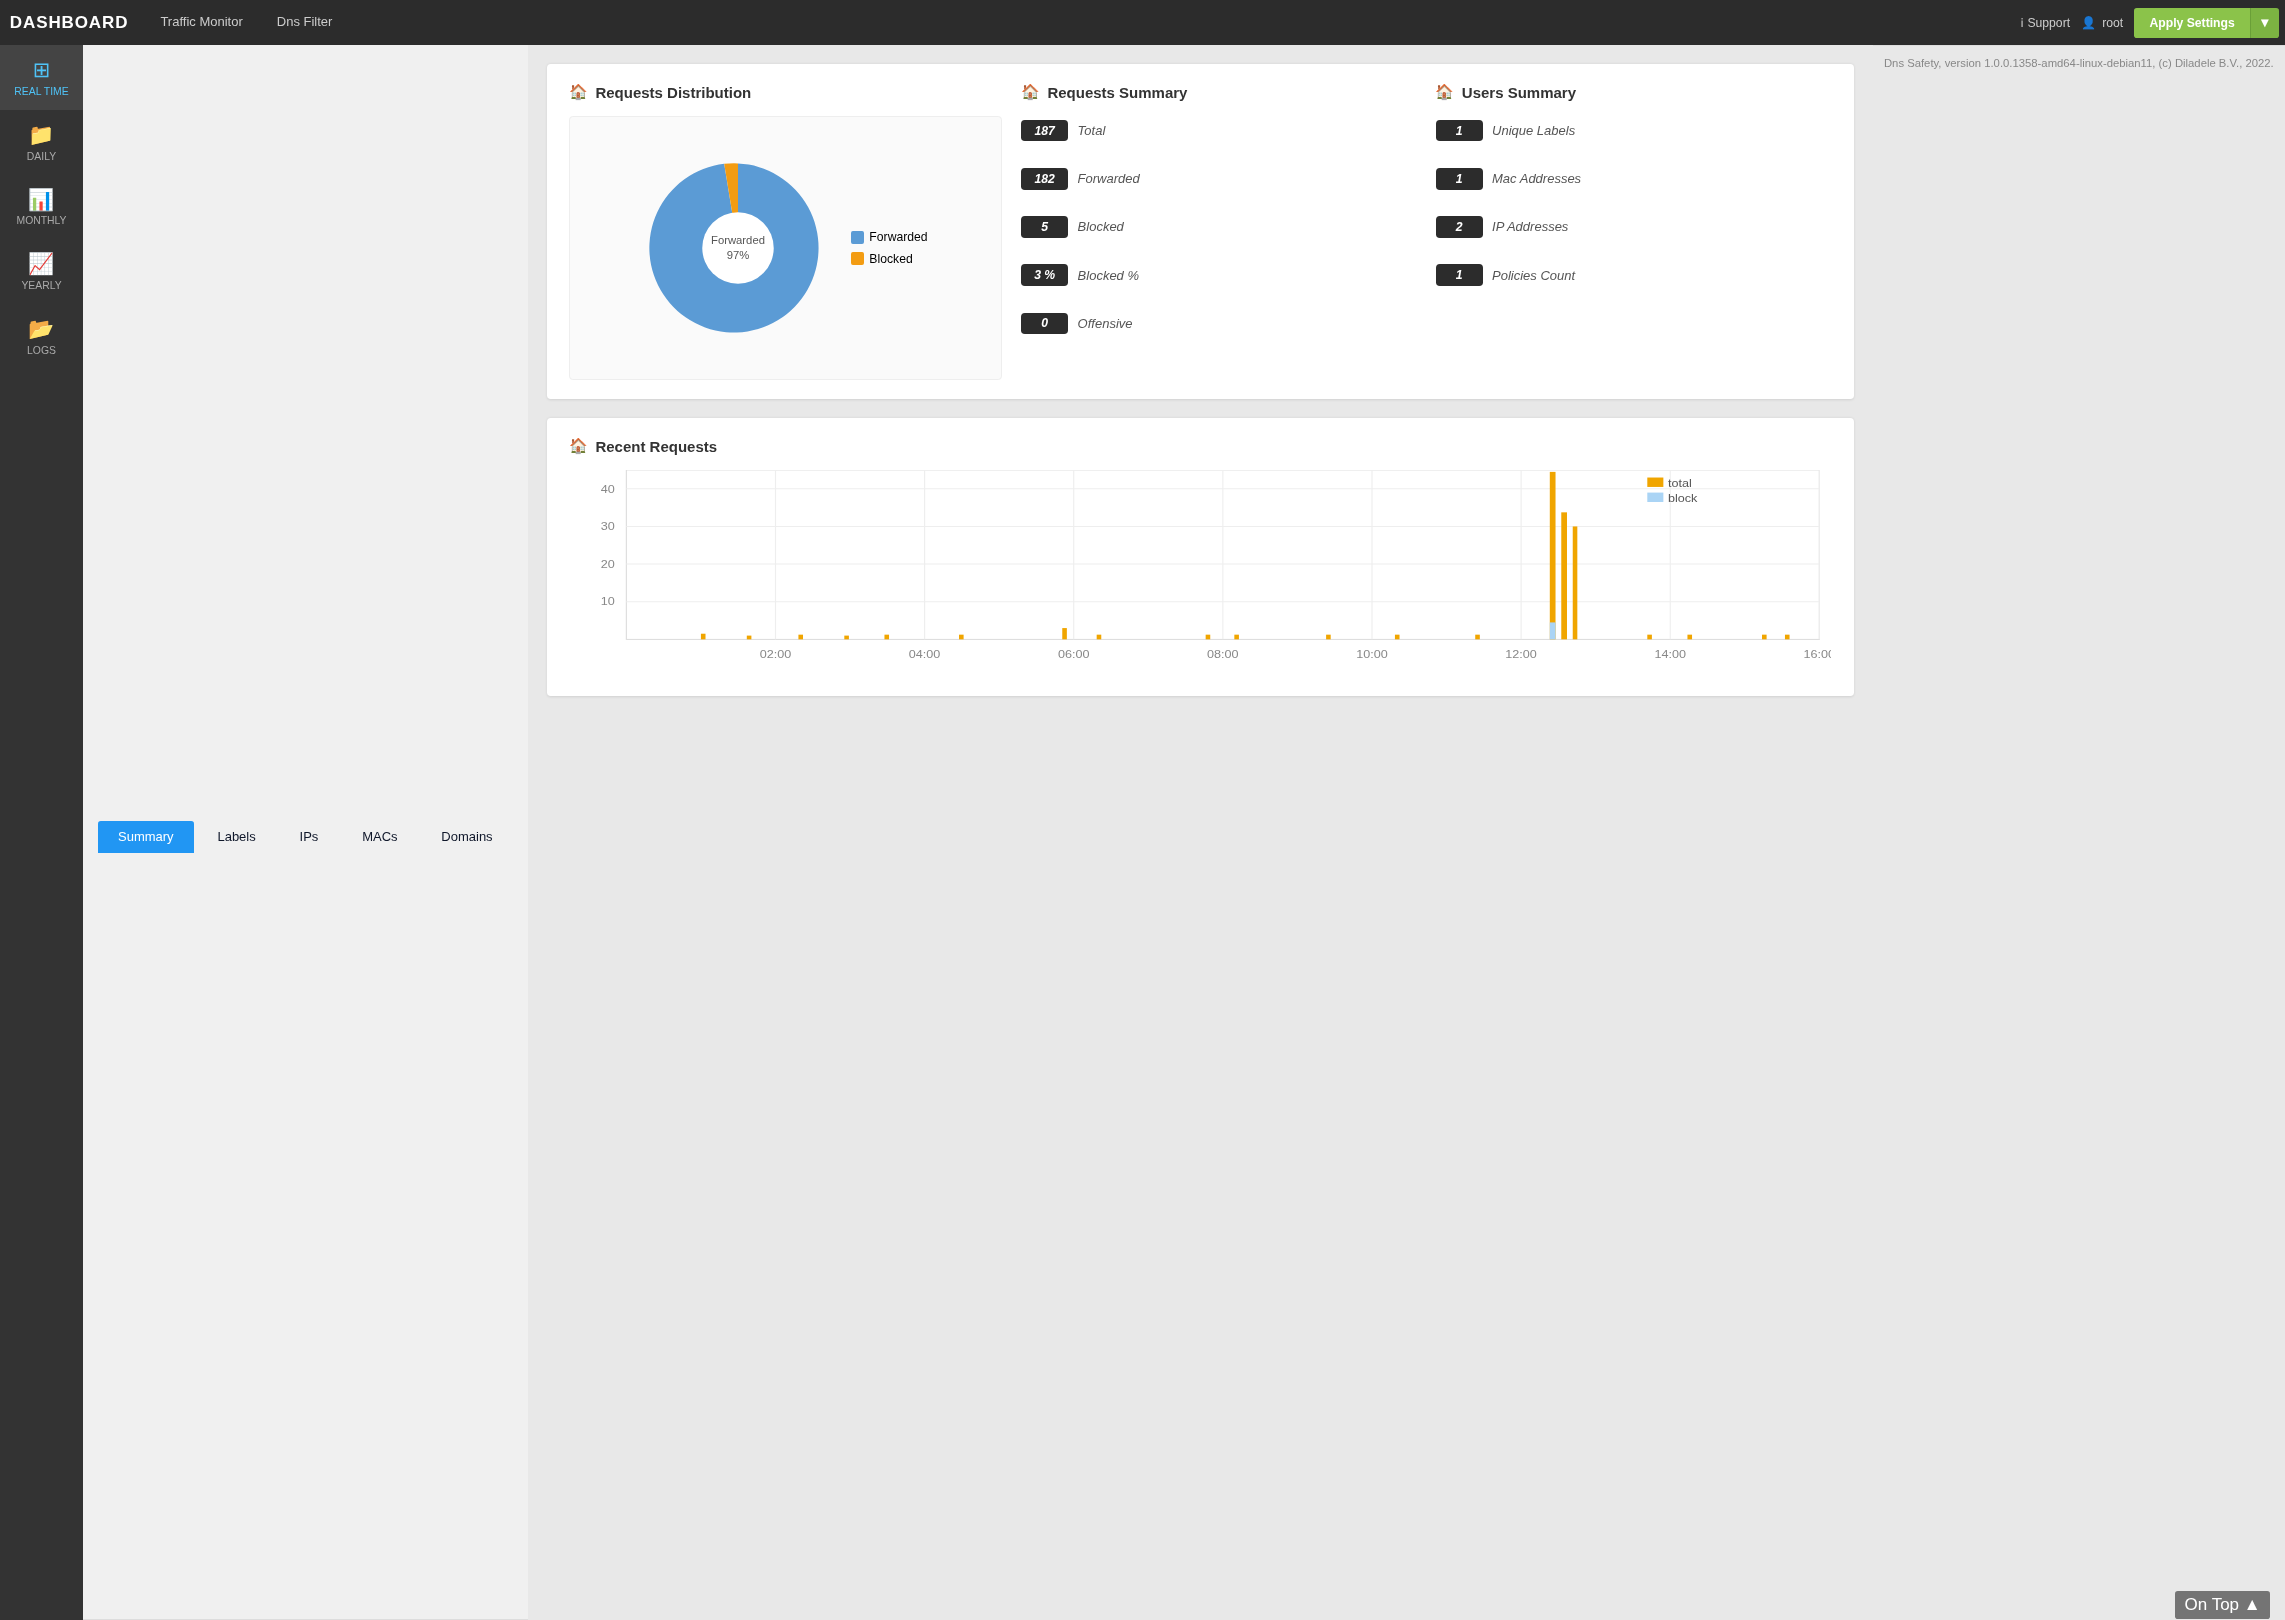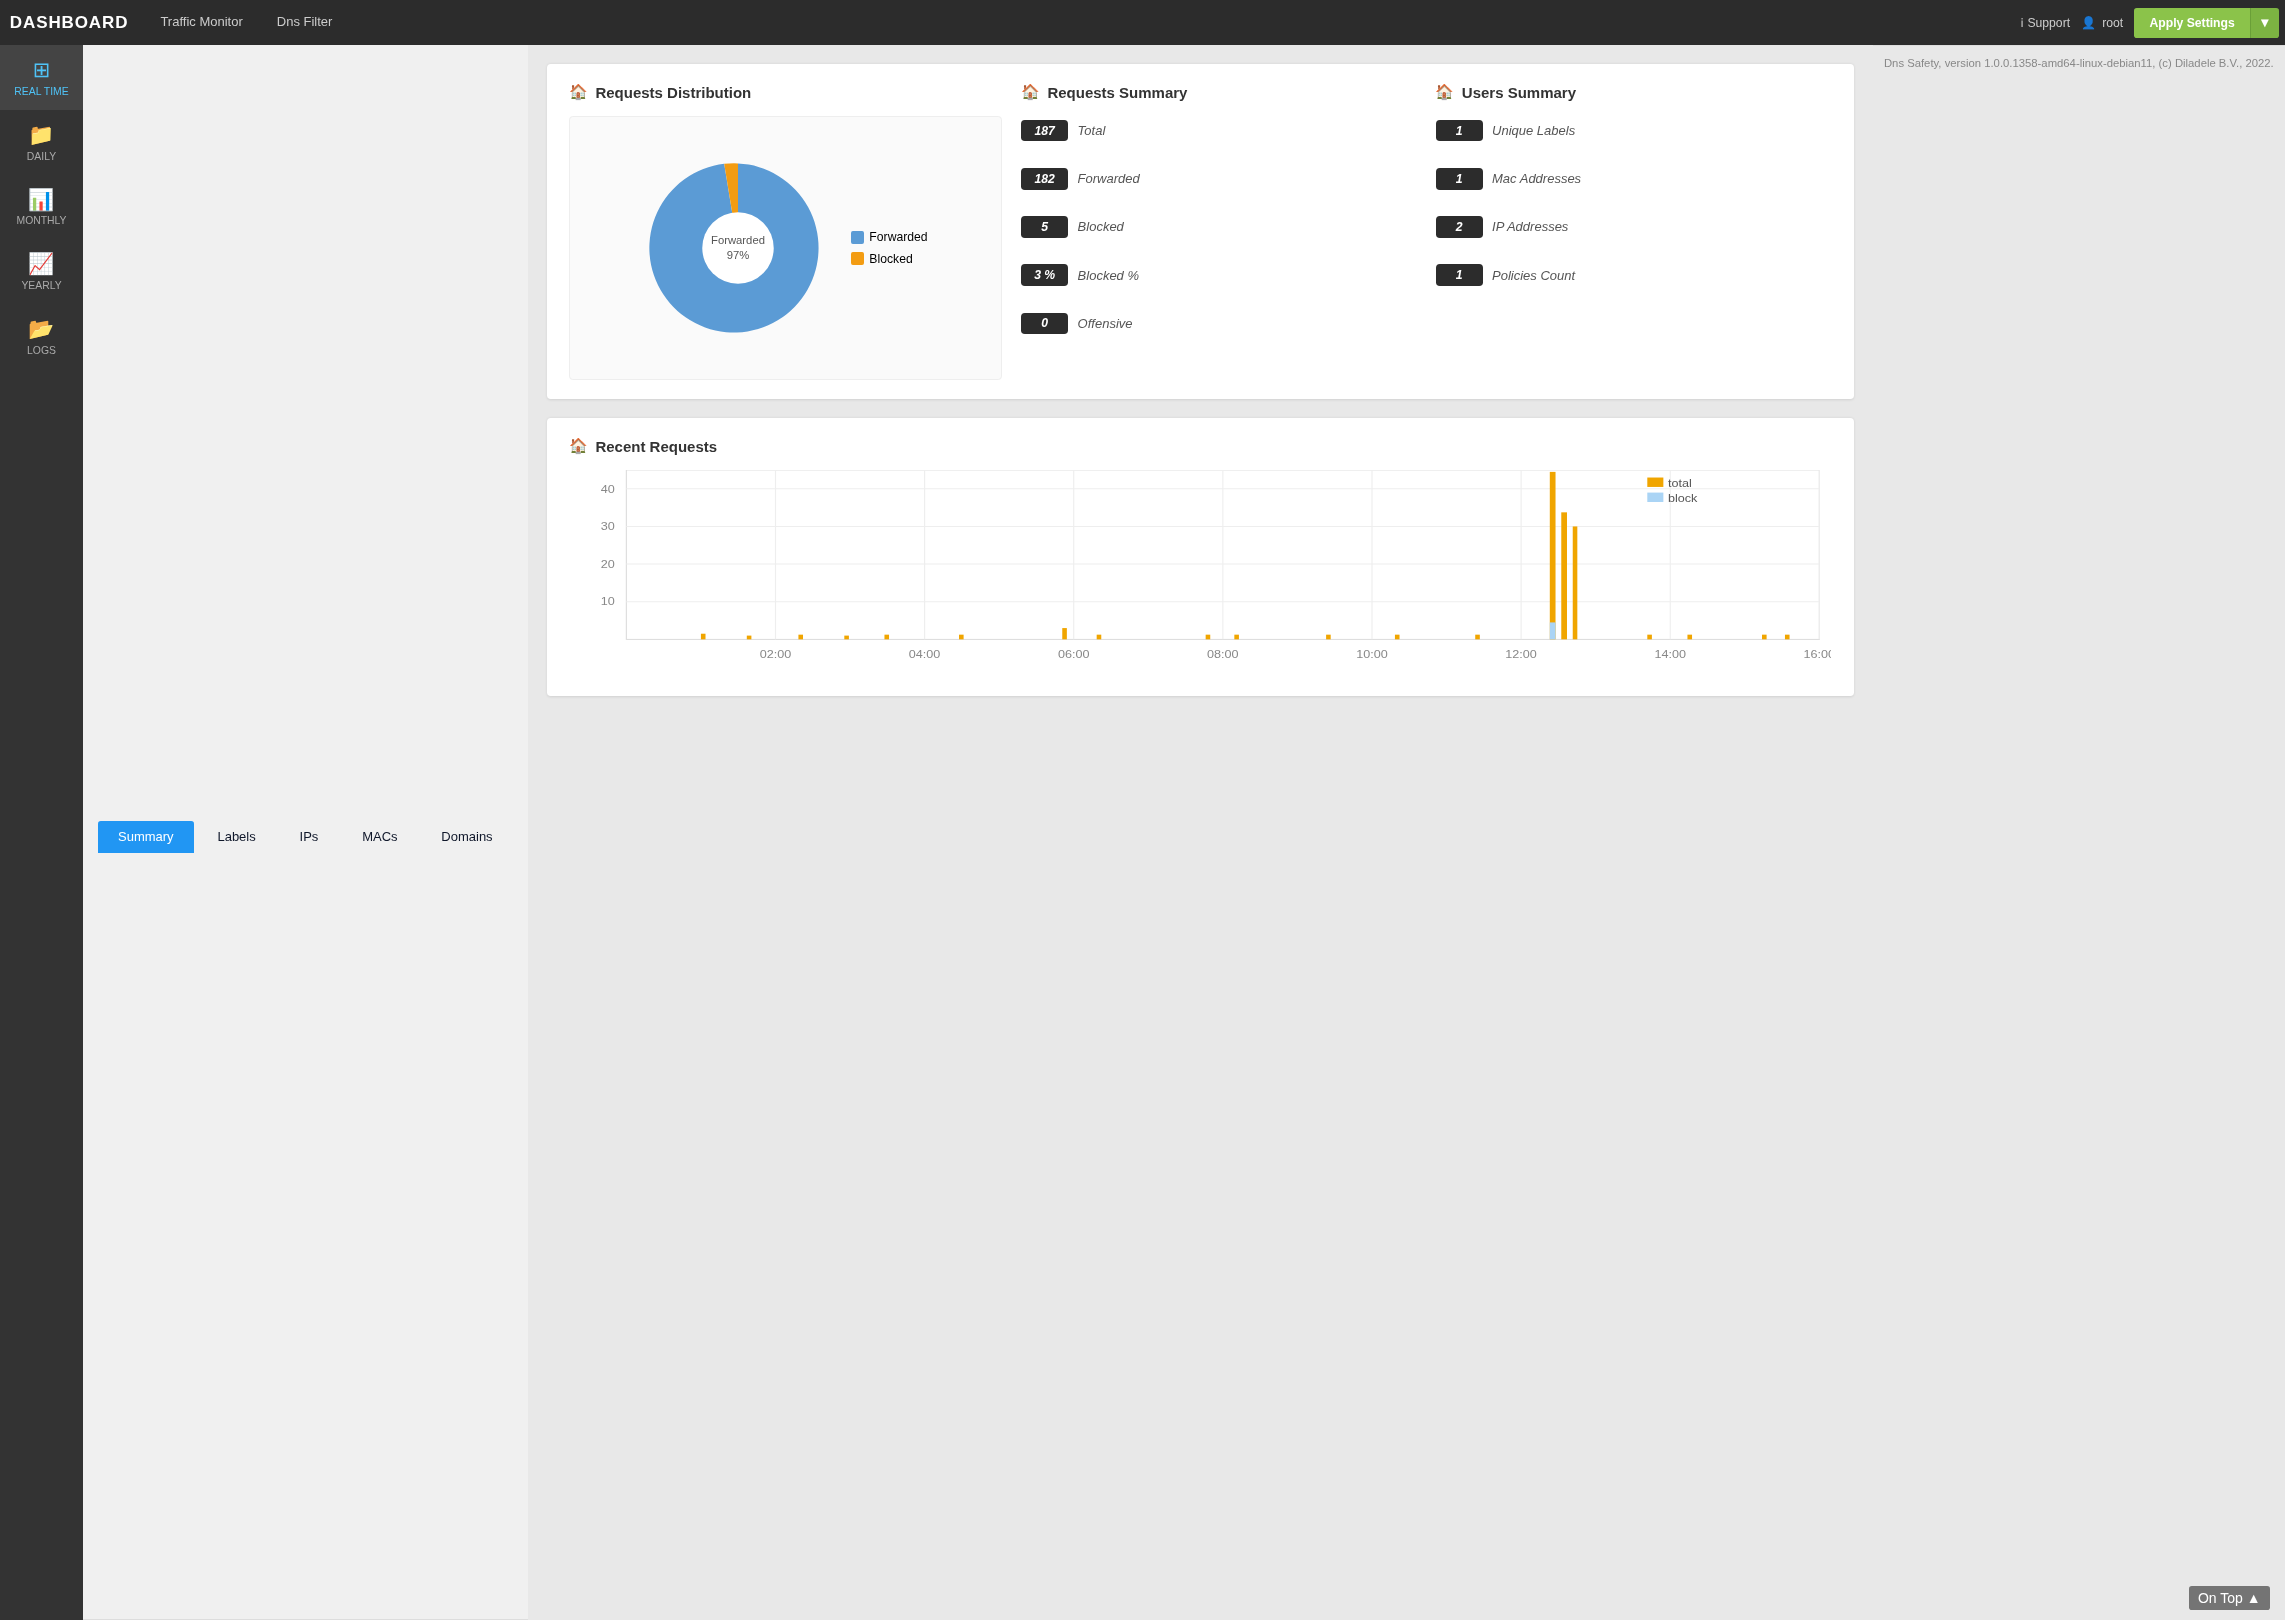--- a/index.html
+++ b/index.html
@@ -269,27 +269,27 @@
     
     .footer {
       padding: 11.3px;
       font-size: 11.3px;
       color: #888;
       background: #e8e8e8;
       border-top: 0.9px solid #ddd;
     }
     .on-top {
       position: fixed;
-      bottom: 10px;
+      bottom: 1px;
       right: 15px;
       background: rgba(0,0,0,0.5);
       color: white;
       padding: 3.8px 9.4px;
       border-radius: 2.8px;
-      font-size: 14px;
+      font-size: 17px;
       cursor: pointer;
     }
 
     svg text { font-family: Arial, sans-serif; }
   </style>
 </head>
 <body>
 
 <div class="header">
   <div class="header-logo">DASHBOARD</div>

